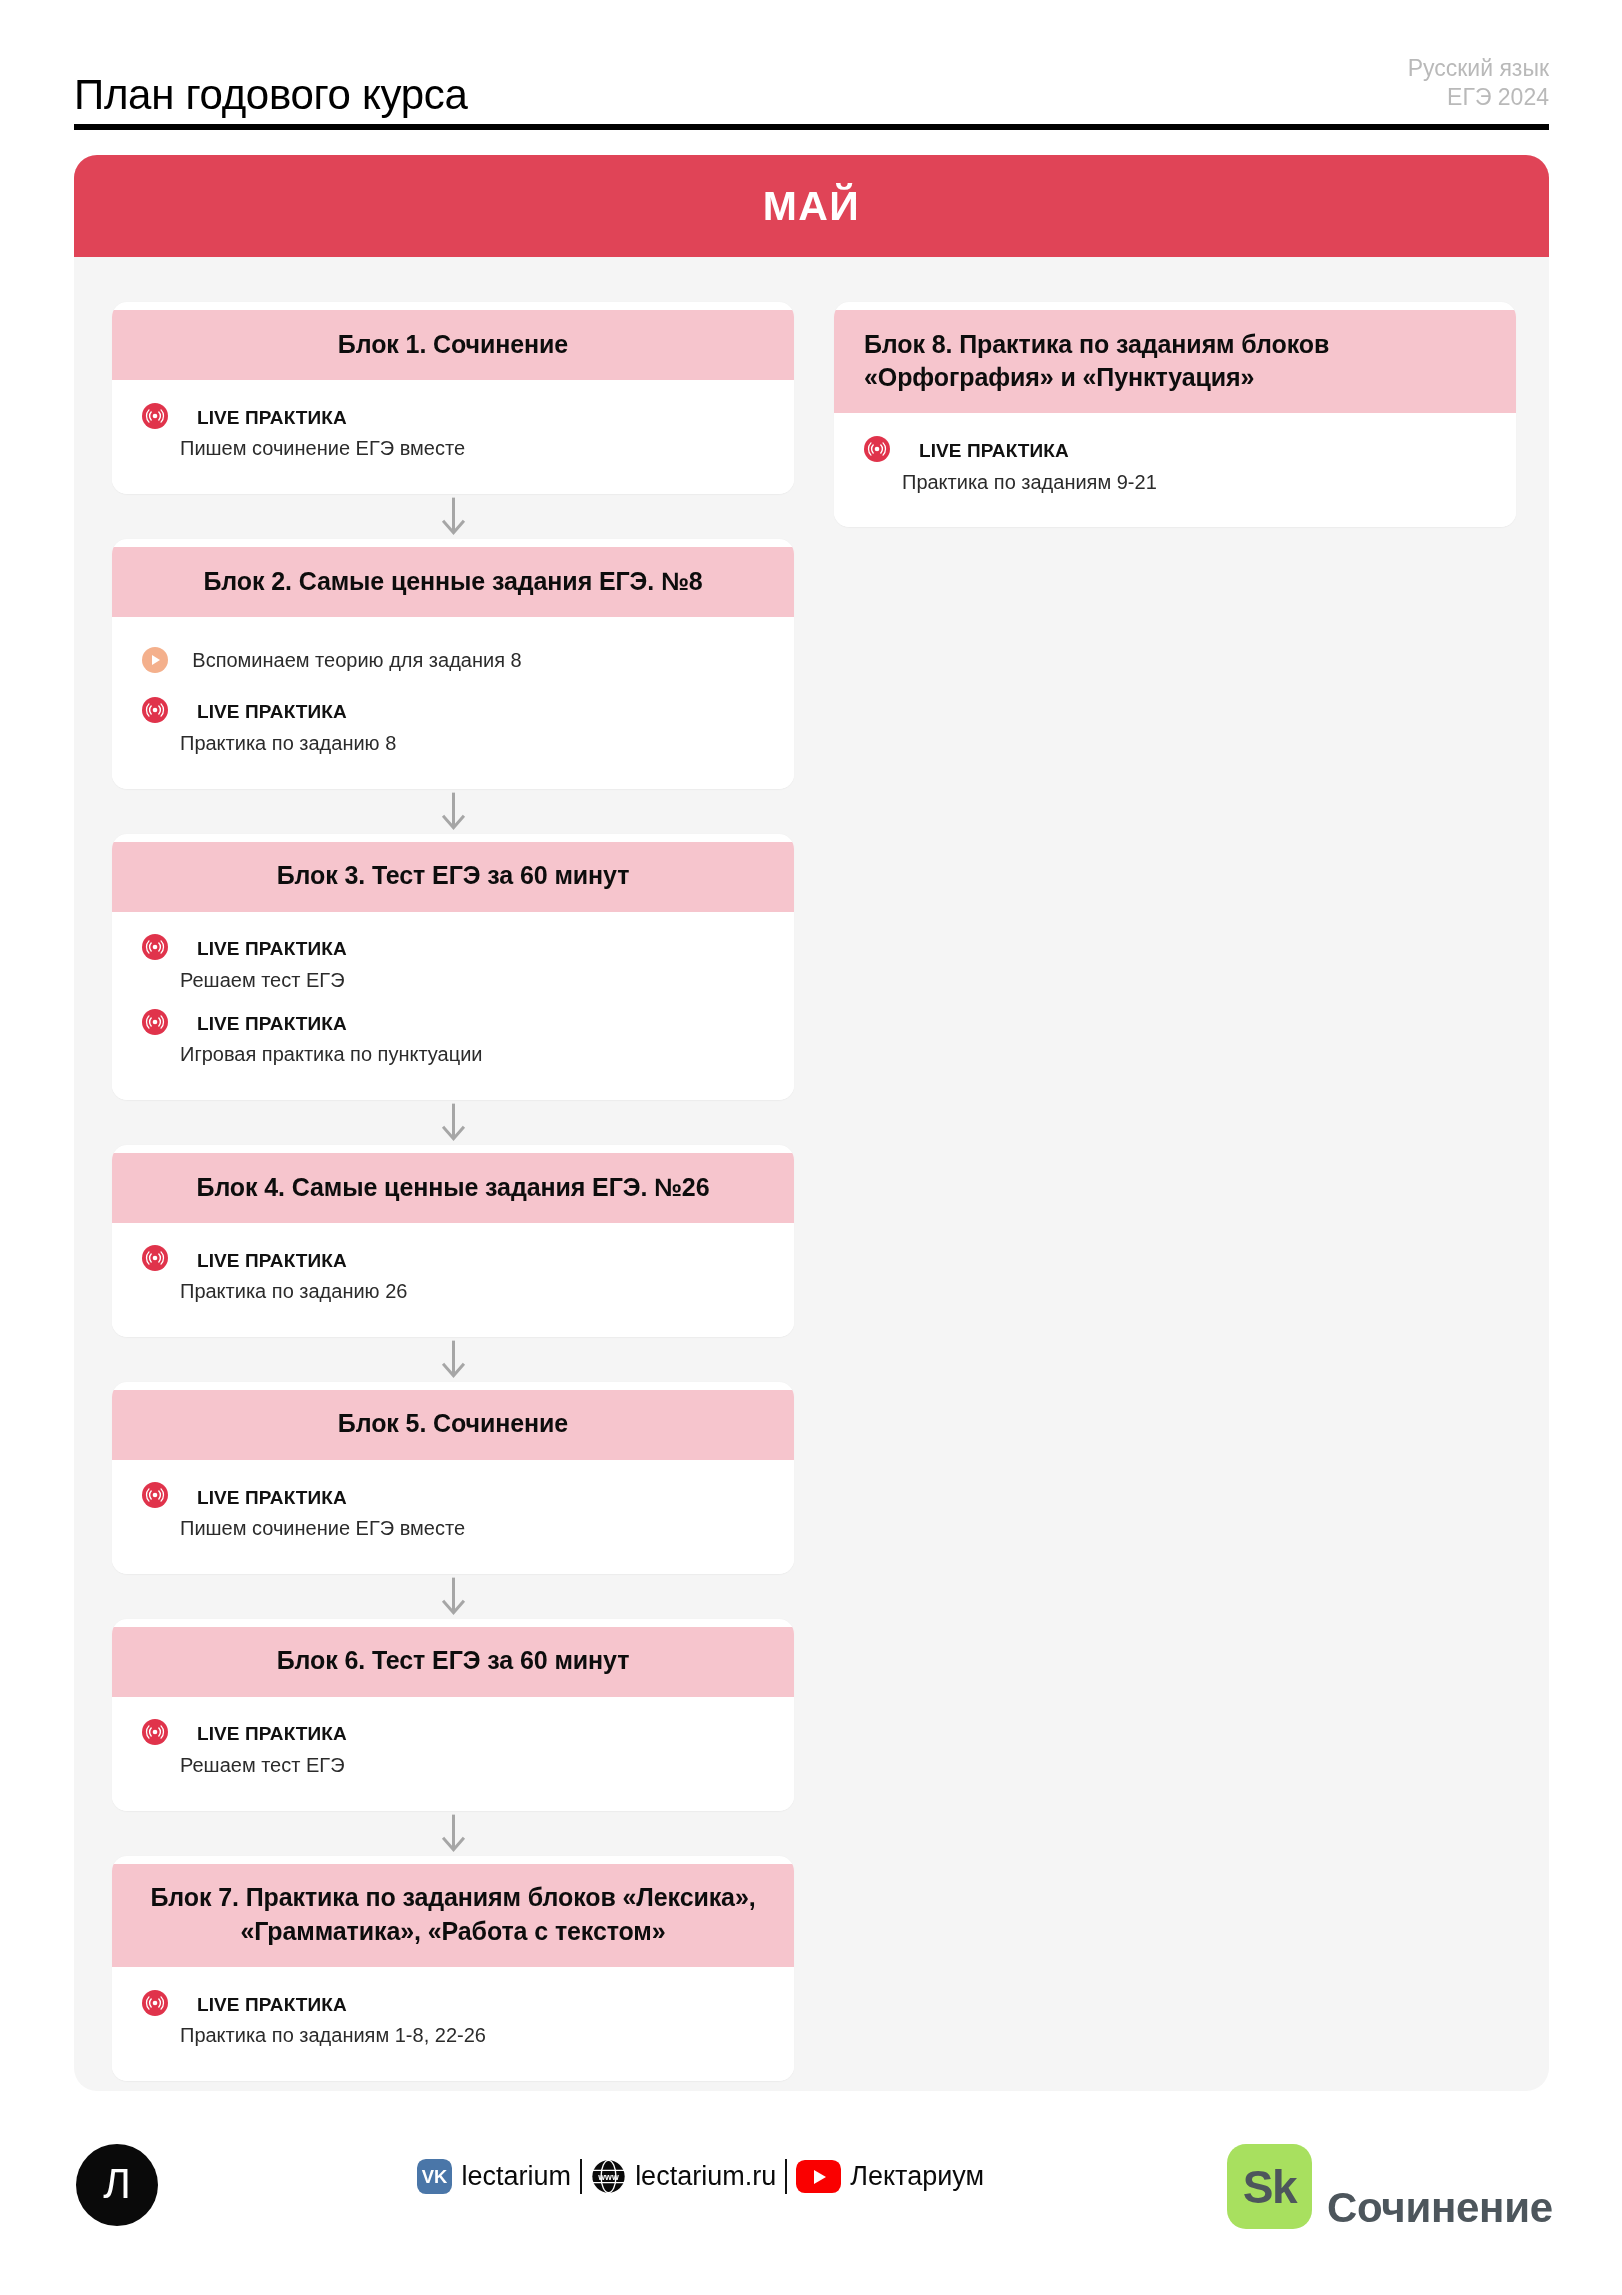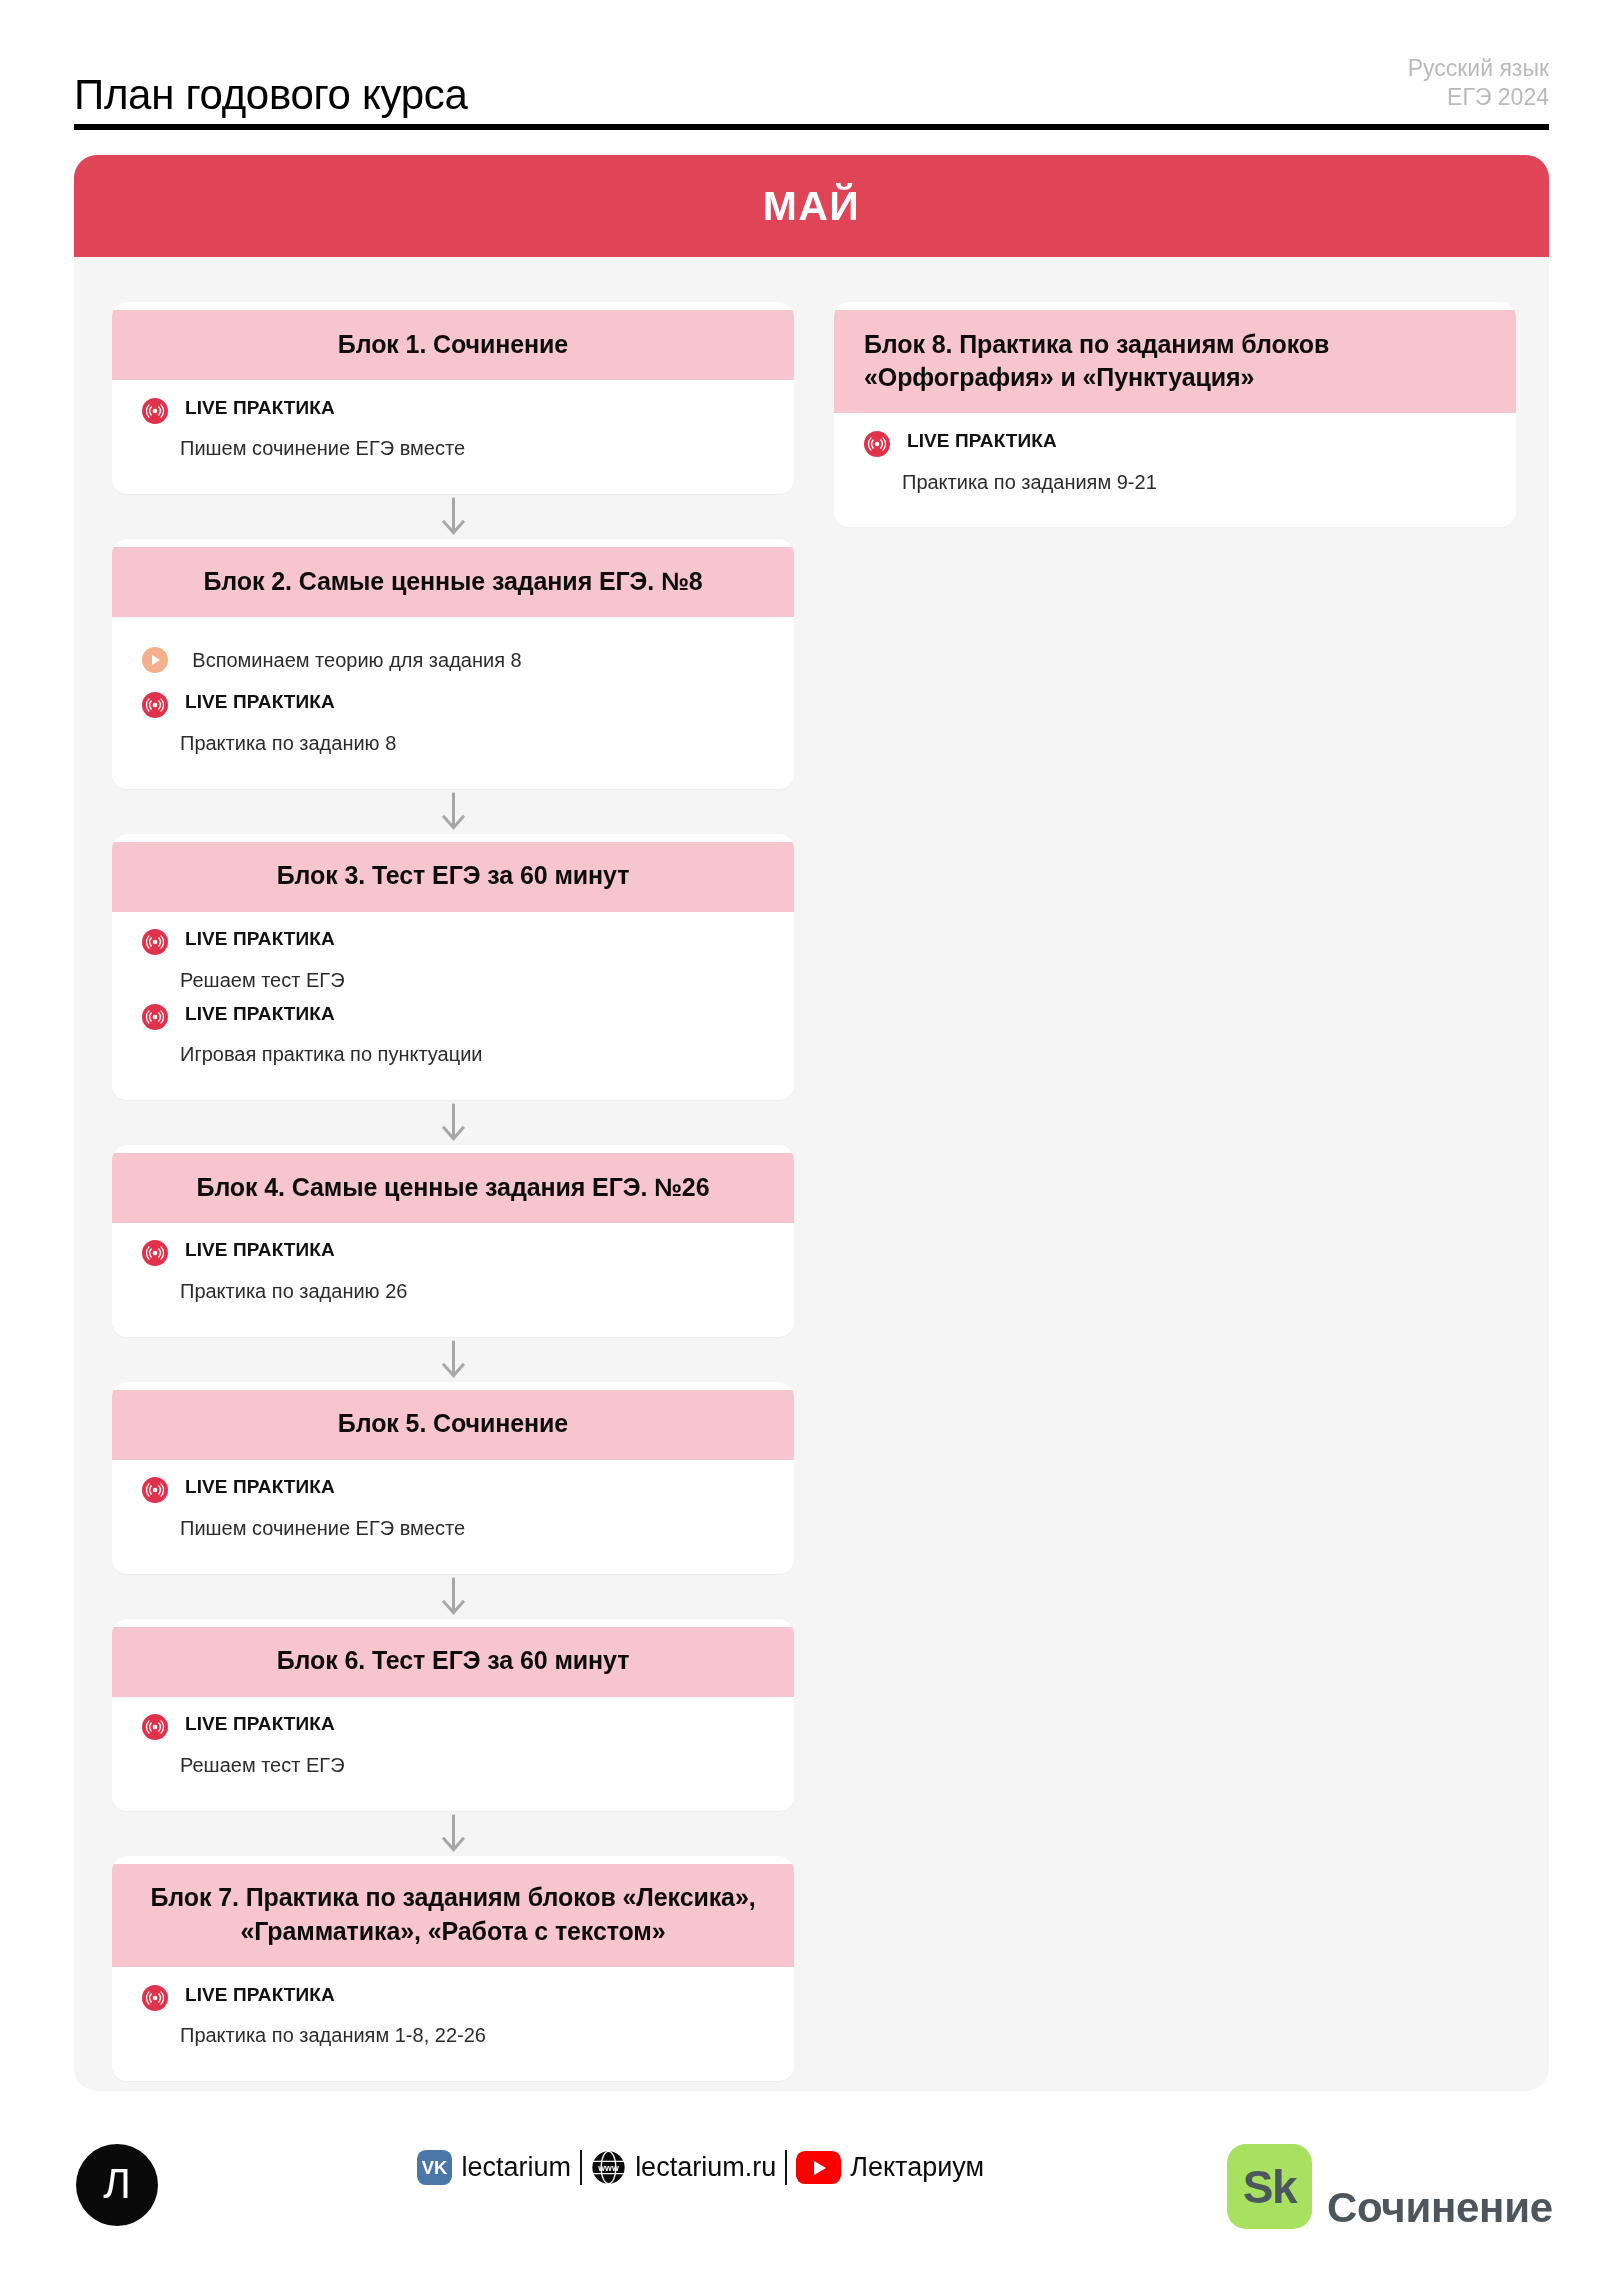--- a/index.html
+++ b/index.html
@@ -126,22 +126,22 @@
   .block-body {
     background: #ffffff;
     padding: 17.7px 30px 22px 30px;
   }
 
   .lesson { margin-bottom: 4.1px; }
   .lesson:last-child { margin-bottom: 0; }
 
   .lesson-head {
     display: flex;
-    align-items: flex-start;
-    gap: 17px;
+    align-items: flex-end;
+    gap: 29px;
     min-height: 31px;
   }
   .lesson-label {
     font-size: 19px;
     font-weight: 700;
     color: #111111;
     letter-spacing: 0.1px;
     line-height: 1.1;
   }
   .lesson-desc {
@@ -223,21 +223,21 @@
     color: #ffffff;
     font-size: 42px;
     font-weight: 400;
     line-height: 1;
     margin-top: -2.7px;
   }
 
   .social-row {
     position: absolute;
     left: 417px;
-    top: 10px;
+    top: 19px;
     display: flex;
     align-items: center;
     gap: 2px;
     font-size: 27px;
     color: #0a0a0a;
   }
   .social-item { display: flex; align-items: center; gap: 9.5px; }
   .social-sep {
     width: 2px; height: 35px;
     background: #111111;

